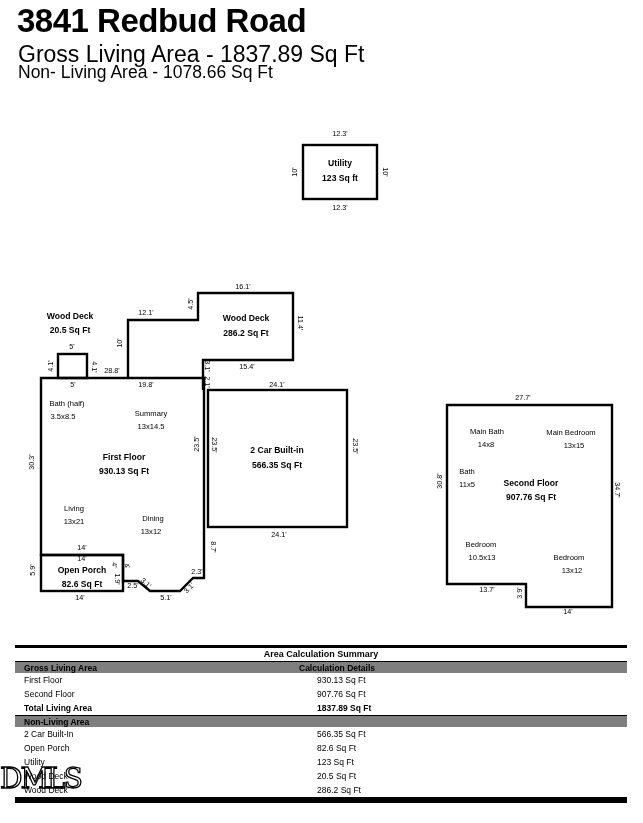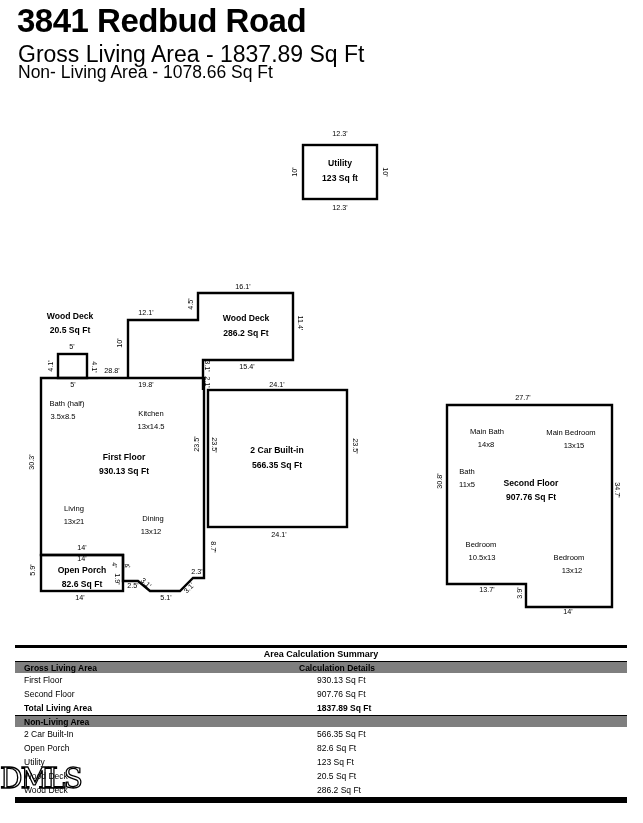--- a/index.html
+++ b/index.html
@@ -71,21 +71,21 @@
       <div class="pl area" style="left: 246px; top: 318px;">Wood Deck</div>
       <div class="pl area" style="left: 246px; top: 333px;">286.2 Sq Ft</div>
       <div class="pl dim" style="left: 300px; top: 323px; transform: translate(-50%, -50%) rotate(90deg);">11.4'</div>
       <div class="pl dim" style="left: 247px; top: 367px;">15.4'</div>
       <div class="pl dim" style="left: 207px; top: 366px; transform: translate(-50%, -50%) rotate(90deg);">3.1'</div>
       <div class="pl dim" style="left: 207px; top: 382px; transform: translate(-50%, -50%) rotate(90deg);">2.1'</div>
       <div class="pl dim" style="left: 73px; top: 385px;">5'</div>
       <div class="pl dim" style="left: 146px; top: 385px;">19.8'</div>
       <div class="pl room" style="left: 67px; top: 404px;">Bath (half)</div>
       <div class="pl room" style="left: 63px; top: 417px;">3.5x8.5</div>
-      <div class="pl room" style="left: 151px; top: 414px;">Kitchen</div>
+      <div class="pl room" style="left: 151px; top: 414px;">Summary</div>
       <div class="pl room" style="left: 151px; top: 427px;">13x14.5</div>
       <div class="pl area" style="left: 124px; top: 457px;">First Floor</div>
       <div class="pl area" style="left: 124px; top: 471px;">930.13 Sq Ft</div>
       <div class="pl dim" style="left: 32px; top: 462px; transform: translate(-50%, -50%) rotate(-90deg);">30.3'</div>
       <div class="pl dim" style="left: 197px; top: 444px; transform: translate(-50%, -50%) rotate(-90deg);">23.5'</div>
       <div class="pl room" style="left: 74px; top: 509px;">Living</div>
       <div class="pl room" style="left: 74px; top: 522px;">13x21</div>
       <div class="pl room" style="left: 153px; top: 519px;">Dining</div>
       <div class="pl room" style="left: 151px; top: 532px;">13x12</div>
       <div class="pl dim" style="left: 82px; top: 548px;">14'</div>

